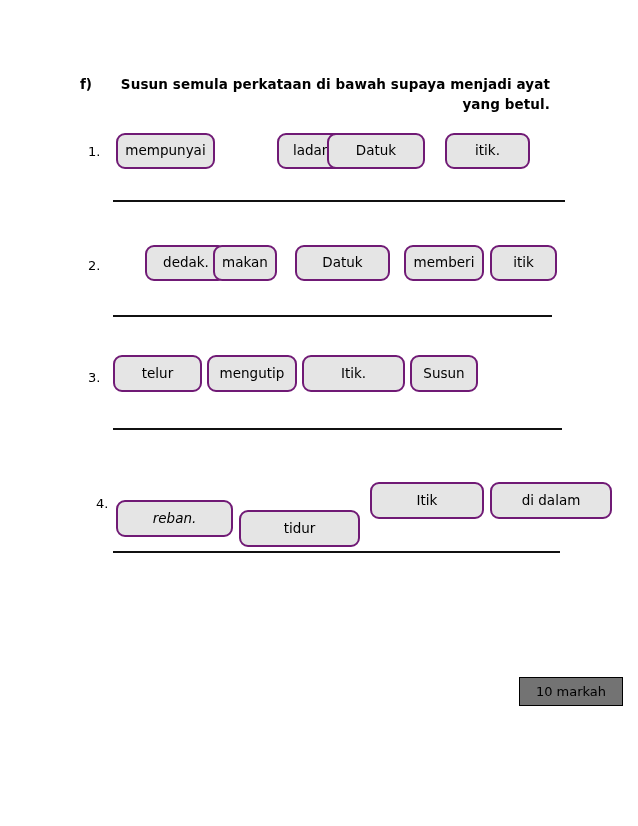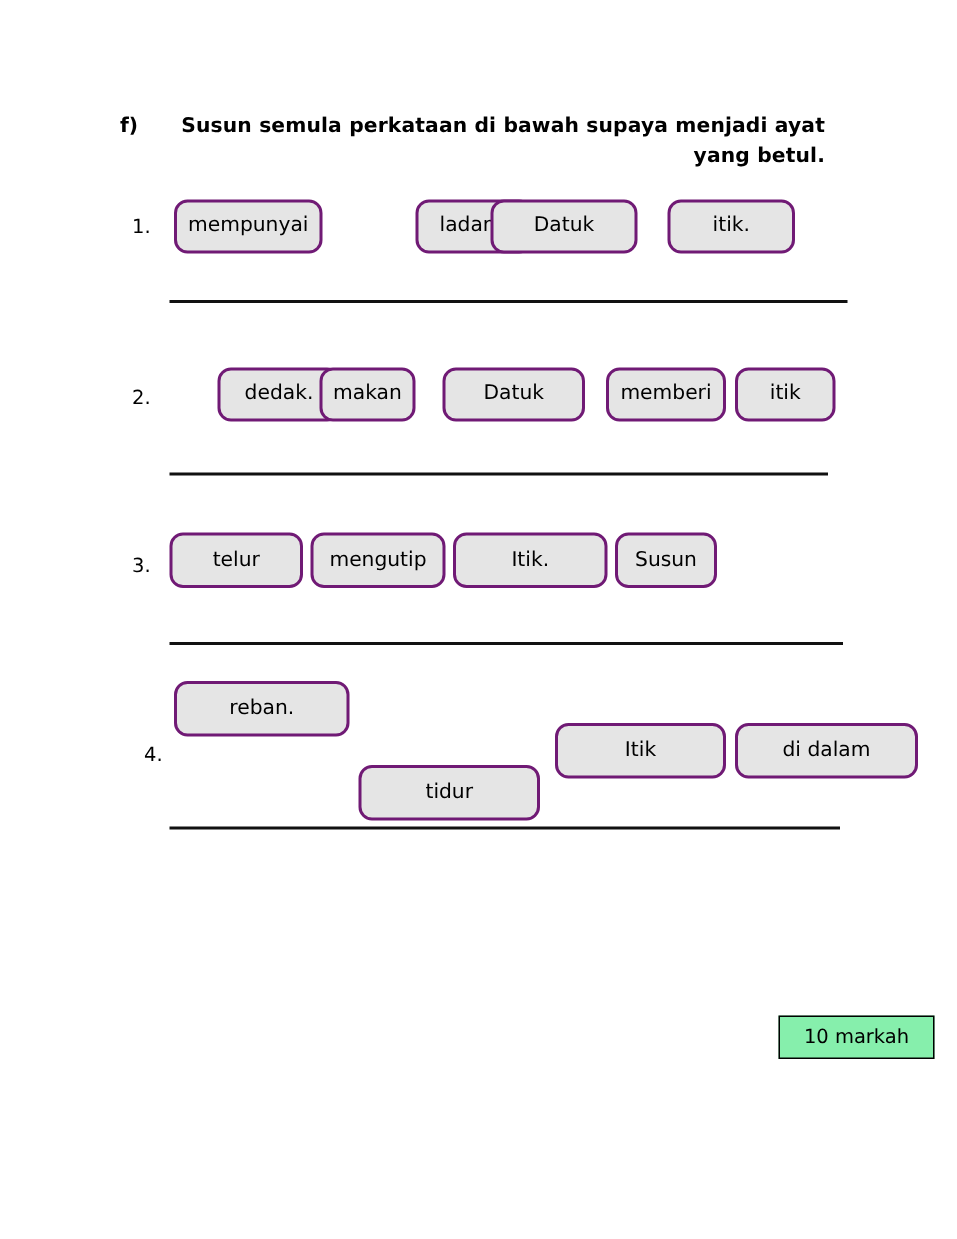--- a/index.html
+++ b/index.html
@@ -80,21 +80,21 @@
 
   
   .marks-box {
     position: absolute;
     left: 519px;
     top: 677px;
     width: 104px;
     height: 29px;
     box-sizing: border-box;
     border: 1px solid #000000;
-    background: #86efac;
+    background: #737373;
     display: flex;
     align-items: center;
     justify-content: center;
     font-size: 13px;
     line-height: 1;
     white-space: nowrap;
   }
 </style>
 </head>
 <body>
@@ -129,21 +129,21 @@
     <span class="qnum" style="left:88px; top:371px;">3.</span>
     <div class="wordbox" style="left:113px; top:355px; width:89px; height:37px;">telur</div>
     <div class="wordbox" style="left:207px; top:355px; width:90px; height:37px;">mengutip</div>
     <div class="wordbox" style="left:302px; top:355px; width:103px; height:37px;">Itik.</div>
     <div class="wordbox" style="left:410px; top:355px; width:68px; height:37px;">Susun</div>
     <div class="answer-line" style="left:113px; top:428px; width:449px;"></div>
   </div>
 
   <div class="qrow">
     <span class="qnum" style="left:96px; top:497px;">4.</span>
-    <div class="wordbox" style="left:116px; top:454px; width:117px; height:37px;">reban.</div>
+    <div class="wordbox" style="left:116px; top:500px; width:117px; height:37px;font-style:italic;">reban.</div>
     <div class="wordbox" style="left:239px; top:510px; width:121px; height:37px;">tidur</div>
     <div class="wordbox" style="left:370px; top:482px; width:114px; height:37px;">Itik</div>
     <div class="wordbox" style="left:490px; top:482px; width:122px; height:37px;">di dalam</div>
     <div class="answer-line" style="left:113px; top:551px; width:447px;"></div>
   </div>
 
   <div class="marks-box">10 markah</div>
 
 </div>
 

